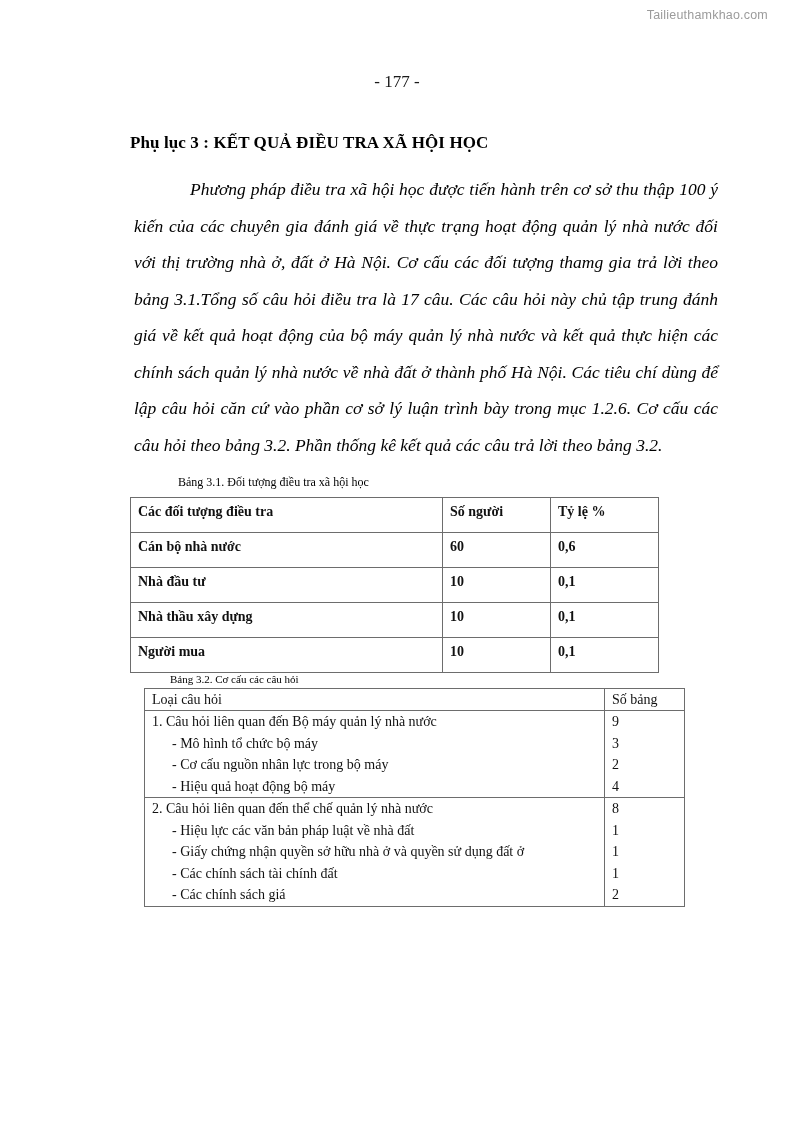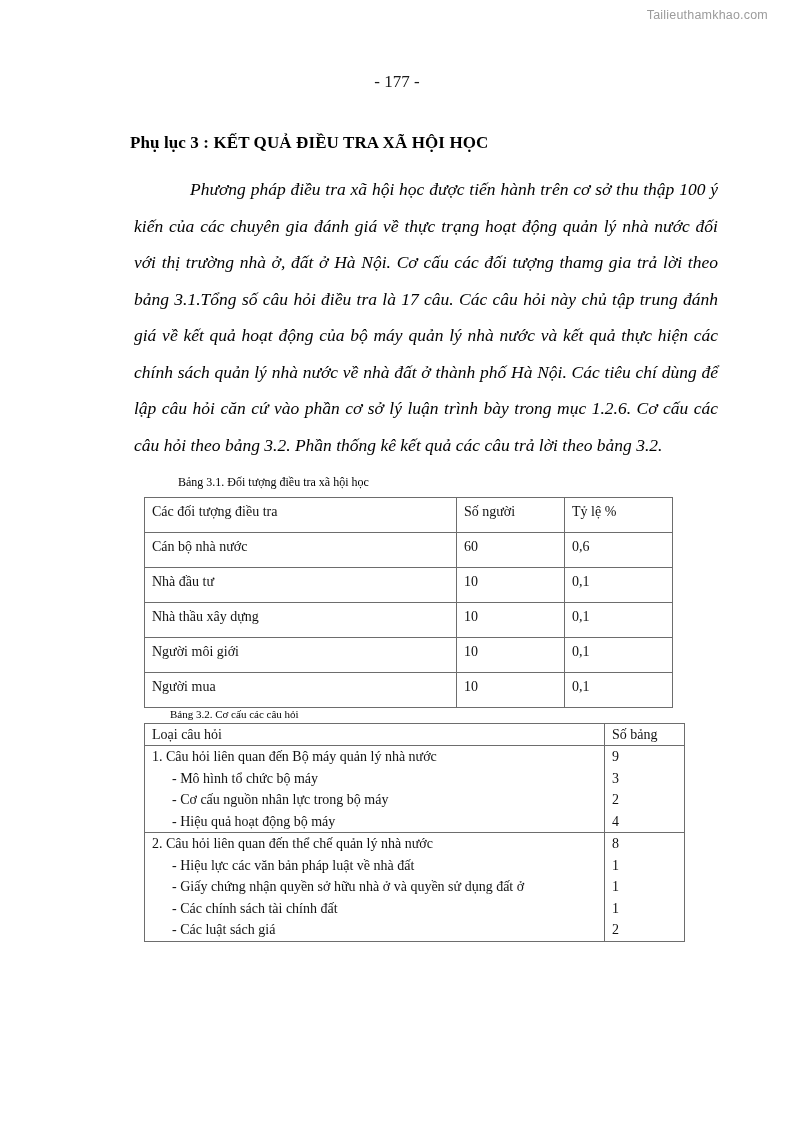--- a/index.html
+++ b/index.html
@@ -96,22 +96,23 @@
   
   table {
     border-collapse: collapse;
     font-size: 14px;
     color: #111111;
   }
 
   
   .tbl-1 {
     width: 528px;
-    margin: 0 0 0 14px;
+    margin: 0 0 0 0;
     table-layout: fixed;
+    font-weight: bold;
   }
   .tbl-1 td {
     border: 1px solid #6d6d6d;
     padding: 6px 7px 7px 7px;
     vertical-align: top;
     line-height: 1.15;
     height: 21px;
   }
   .tbl-1 col.c1 { width: 312px; }
   .tbl-1 col.c2 { width: 108px; }
@@ -180,25 +181,20 @@
             <td>Nhà đầu tư</td>
             <td class="num">10</td>
             <td class="num">0,1</td>
           </tr>
           <tr>
             <td>Nhà thầu xây dựng</td>
             <td class="num">10</td>
             <td class="num">0,1</td>
           </tr>
           <tr>
-            <td>Người môi giới</td>
-            <td class="num">10</td>
-            <td class="num">0,1</td>
-          </tr>
-          <tr>
             <td>Người mua</td>
             <td class="num">10</td>
             <td class="num">0,1</td>
           </tr>
         </tbody>
     </table>
 
     <div class="caption-2">Bảng 3.2. Cơ cấu các câu hỏi</div>
 
     <table class="tbl-2">
@@ -237,20 +233,20 @@
           </tr>
           <tr>
             <td class="sub">- Giấy chứng nhận quyền sở hữu nhà ở và quyền sử dụng đất ở</td>
             <td class="num">1</td>
           </tr>
           <tr>
             <td class="sub">- Các chính sách tài chính đất</td>
             <td class="num">1</td>
           </tr>
           <tr>
-            <td class="sub">- Các luật sách giá</td>
+            <td class="sub">- Các chính sách giá</td>
             <td class="num">2</td>
           </tr>
         </tbody>
     </table>
 
   </div>
 </div>
 
 </body></html>

